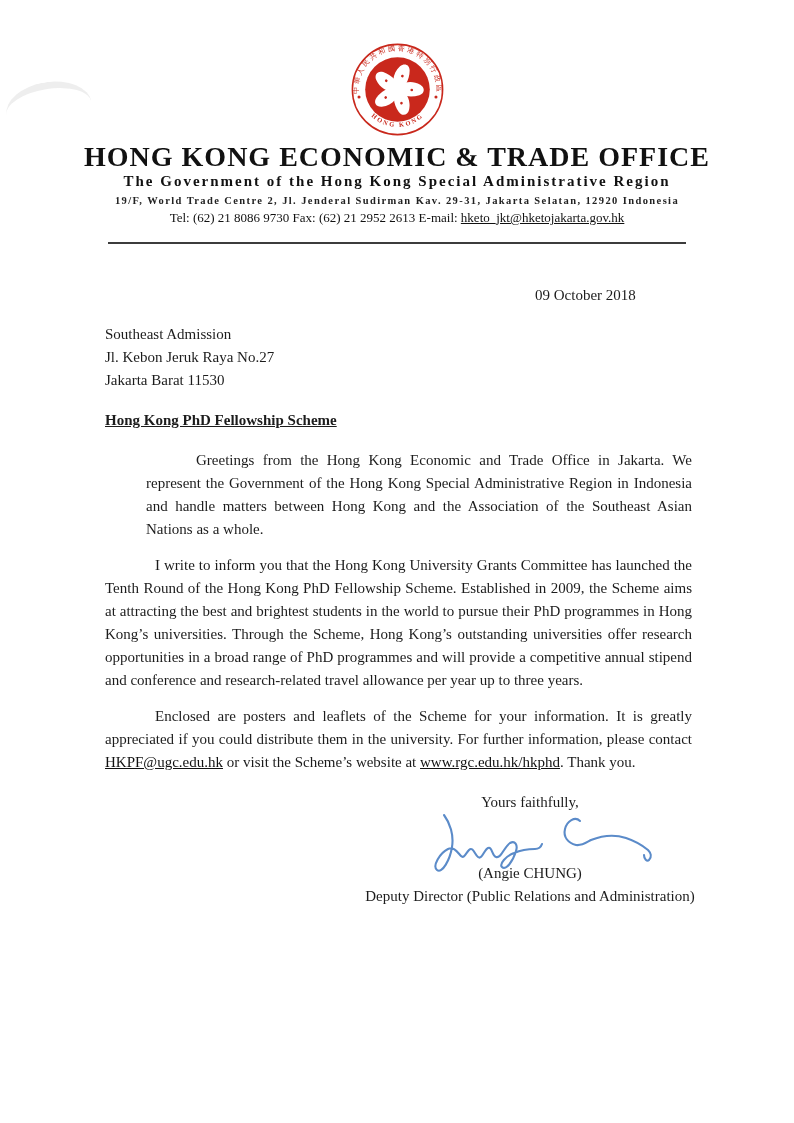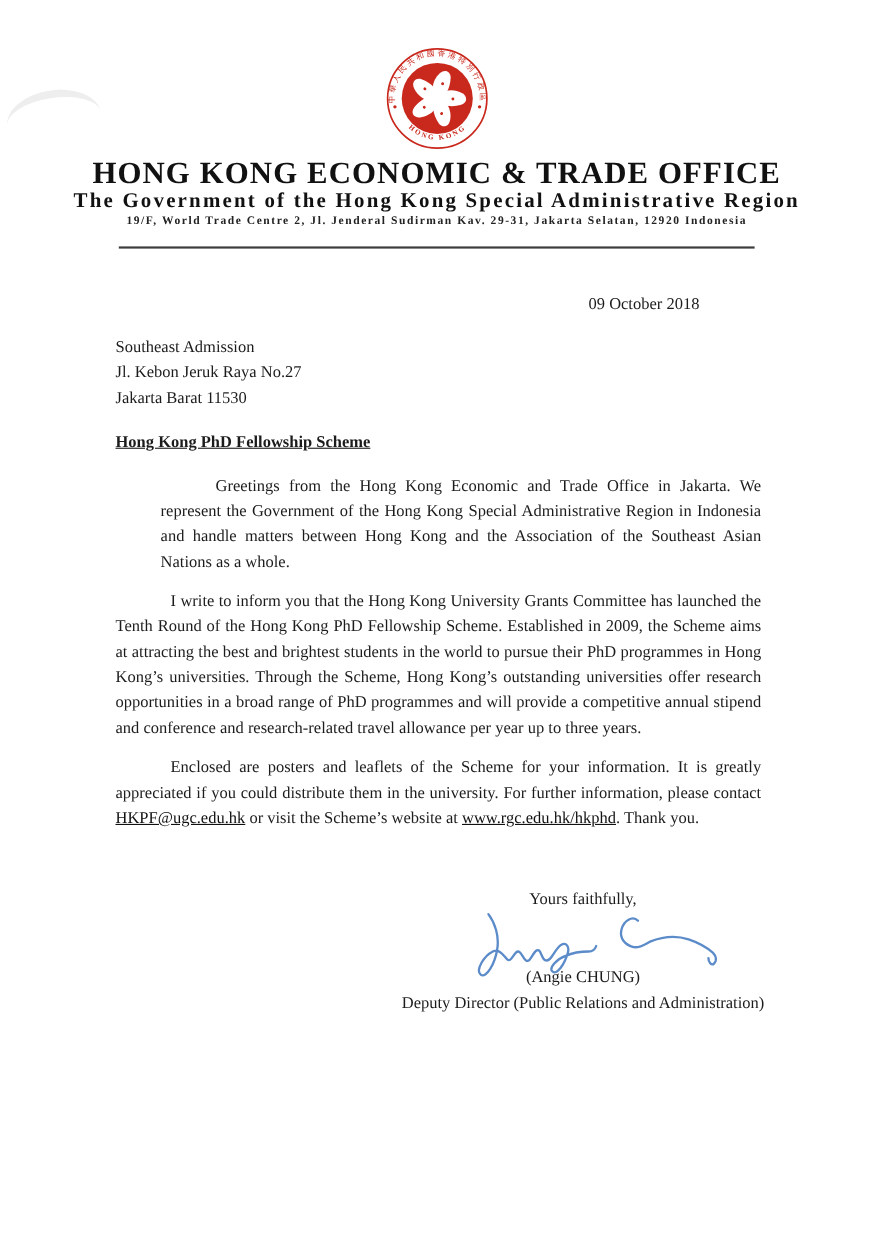--- a/index.html
+++ b/index.html
@@ -27,21 +27,21 @@
   .emblem { display: inline-block; }
   .org-name {
     font-size: 28px;
     font-weight: bold;
     letter-spacing: 1px;
     line-height: 28px;
     margin-top: 2px;
     color: #111;
   }
   .gov-line {
-    font-size: 19px;
+    font-size: 15px;
     font-weight: bold;
     letter-spacing: 2px;
     line-height: 19px;
     margin-top: 1px;
     color: #111;
   }
   .addr-line {
     font-size: 10.5px;
     font-weight: bold;
     letter-spacing: 1.4px;
@@ -77,21 +77,21 @@
     font-weight: bold;
     text-decoration: underline;
   }
   .para {
     margin: 13px 0 0 0;
     text-align: justify;
     text-indent: 50px;
   }
   .para.first { margin-top: 17px; margin-left: 41px; }
   .closing {
-    margin-top: 51px;
+    margin-top: 17px;
     margin-left: 235px;
     width: 380px;
     text-align: center;
   }
   .signature-svg {
     display: block;
     margin: -4px 0 -18px 88px;
   }
   .emblem-red { fill: #c9281c; }
 </style>
@@ -152,20 +152,21 @@
           <g transform="rotate(306)">
               <circle cx="0.5" cy="-15" r="1.4"></circle>
             </g>
         </g>
       </g>
     </svg>
 
     <div class="org-name">HONG KONG ECONOMIC &amp; TRADE OFFICE</div>
     <div class="gov-line">The Government of the Hong Kong Special Administrative Region</div>
     <div class="addr-line">19/F, World Trade Centre 2, Jl. Jenderal Sudirman Kav. 29-31, Jakarta Selatan, 12920 Indonesia</div>
+    <div class="contact-line"><span>Tel: (62) 21 8086 9730 Fax: (62) 21 2952 2613 E-mail: </span><a href="#">hketo_jkt@hketojakarta.gov.hk</a></div>
     <hr class="header-rule">
   </div>
 
   <div class="body-text">
 
     <div class="date-line">09 October 2018</div>
 
     <div class="recipient">
       <div>Southeast Admission</div>
       <div>Jl. Kebon Jeruk Raya No.27</div>

